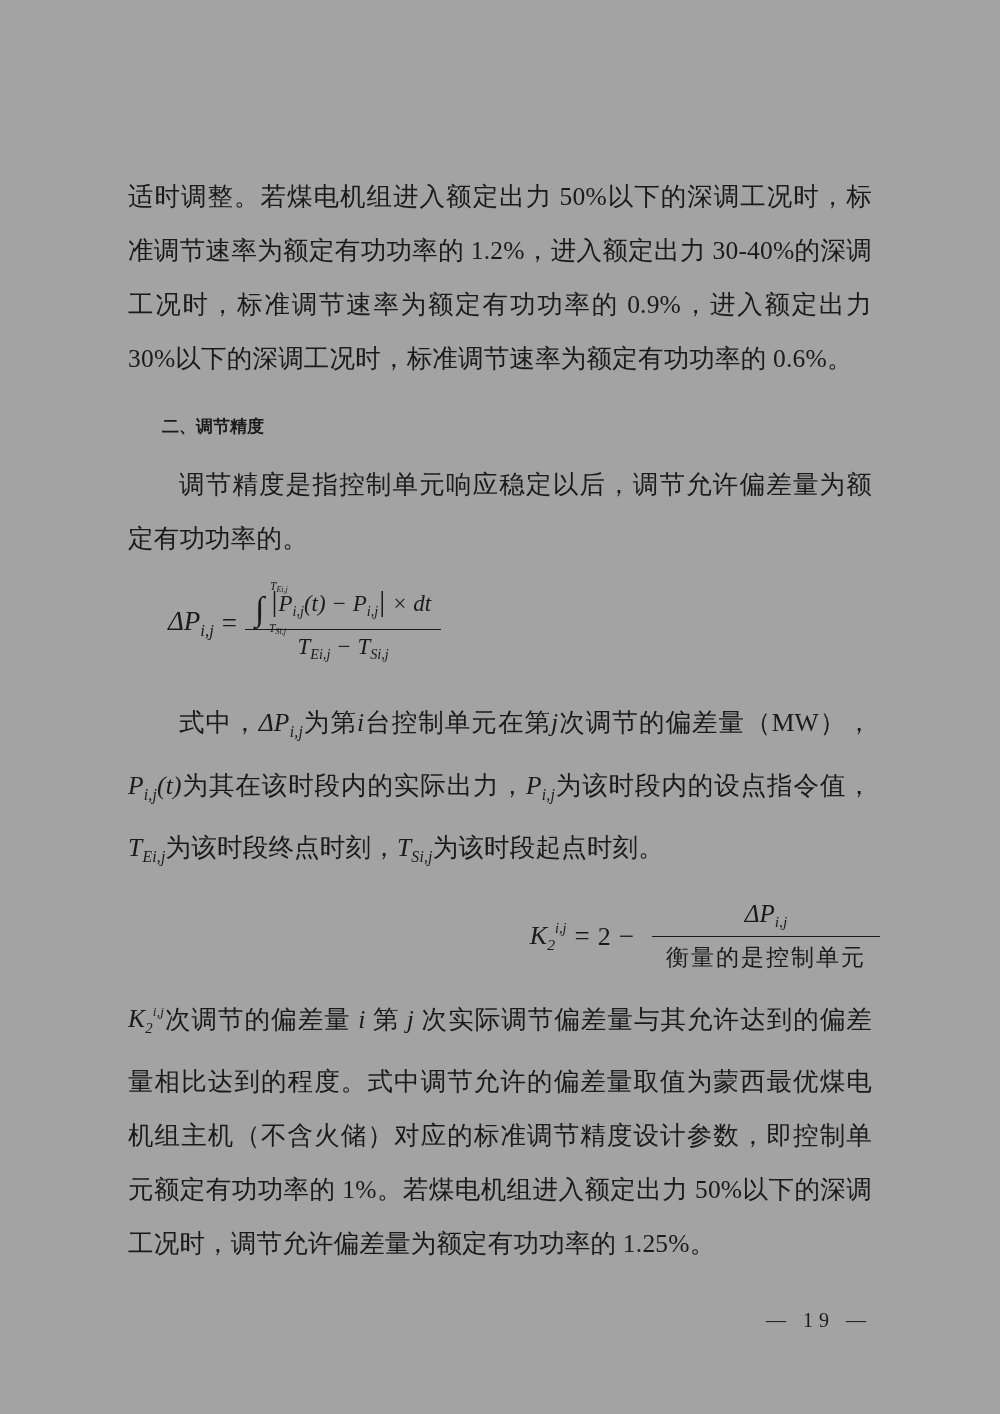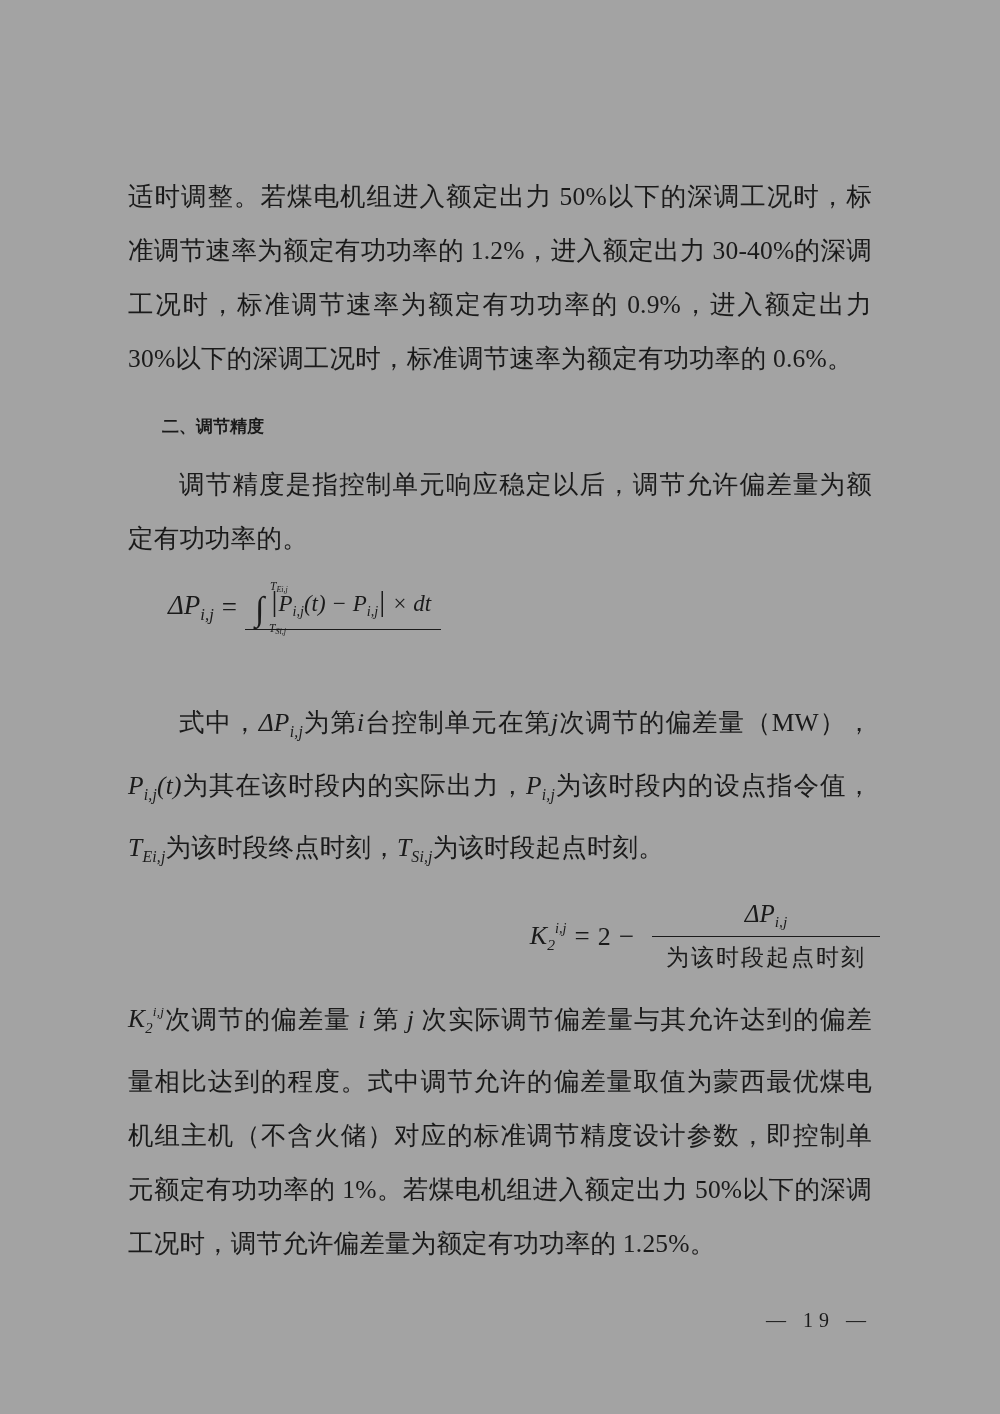--- a/index.html
+++ b/index.html
@@ -232,39 +232,42 @@
           <span class="num">
             <span class="integral">
               ∫
               <span class="int-lim-top">T<span style="font-size:8px;vertical-align:-2px;">Ei,j</span></span>
               <span class="int-lim-bot">T<span style="font-size:8px;vertical-align:-2px;">Si,j</span></span>
             </span>
             <span class="f1-num-text">
               <span class="bar">|</span>P<span class="sub">i,j</span>(t) − P<span class="sub">i,j</span><span class="bar">|</span> × dt
             </span>
           </span>
+          <span class="den">
+            <span class="f1-den-text">T<span class="sub">Ei,j</span> − T<span class="sub">Si,j</span></span>
+          </span>
         </span>
       </div>
     </div>
 
     <p class="body-text indent">
       <span>式中，</span><span class="latin mathit">ΔP<span class="sub">i,j</span></span><span>为第</span><span class="latin mathit">i</span><span>台控制单元在第</span><span class="latin mathit">j</span><span>次调节的偏差量（MW），</span><span class="latin mathit">P<span class="sub">i,j</span>(t)</span><span>为其在该时段内的实际出力，</span><span class="latin mathit">P<span class="sub">i,j</span></span><span>为该时段内的设点指令值，</span><span class="latin mathit">T<span class="sub">Ei,j</span></span><span>为该时段终点时刻，</span><span class="latin mathit">T<span class="sub">Si,j</span></span><span>为该时段起点时刻。</span>
     </p>
 
     <div class="formula2">
       <div class="f2-inner">
         <span class="k2">
           K<span class="ksub">2</span><span class="ksup">i,j</span>
         </span>
         <span class="eq">=</span>
         <span>2</span>
         <span class="eq">−</span>
         <span class="f2-frac">
           <span class="num">ΔP<span class="sub">i,j</span></span>
-          <span class="den">为该时段起点时刻</span>
+          <span class="den">衡量的是控制单元</span>
         </span>
       </div>
     </div>
 
     <p class="body-text">
       <span class="inline-k2">K<span class="ksub">2</span><span class="ksup">i,j</span></span><span>次调节的偏差量</span><span class="latin mathit">&nbsp;i&nbsp;</span><span>第</span><span class="latin mathit">&nbsp;j&nbsp;</span><span>次实际调节偏差量与其允许达到的偏差量相比达到的程度。式中调节允许的偏差量取值为蒙西最优煤电机组主机（不含火储）对应的标准调节精度设计参数，即控制单元额定有功功率的 1%。若煤电机组进入额定出力 50%以下的深调工况时，调节允许偏差量为额定有功功率的 1.25%。</span>
     </p>
 
   </div>
 

